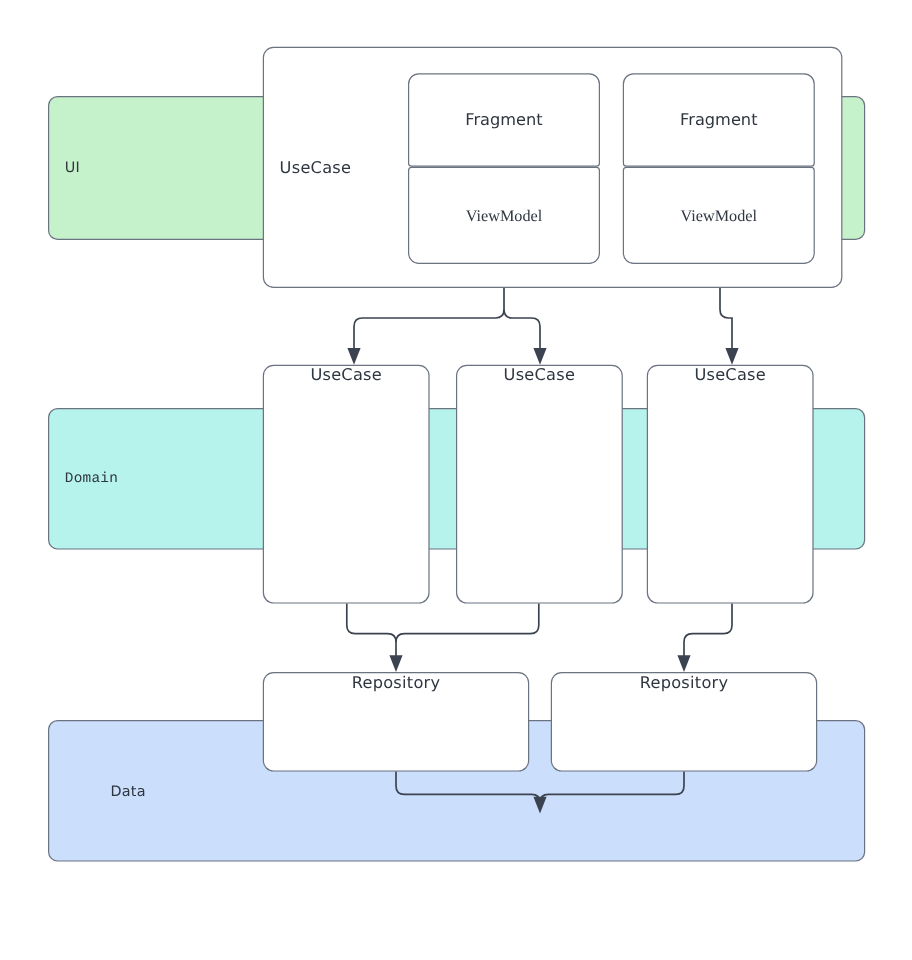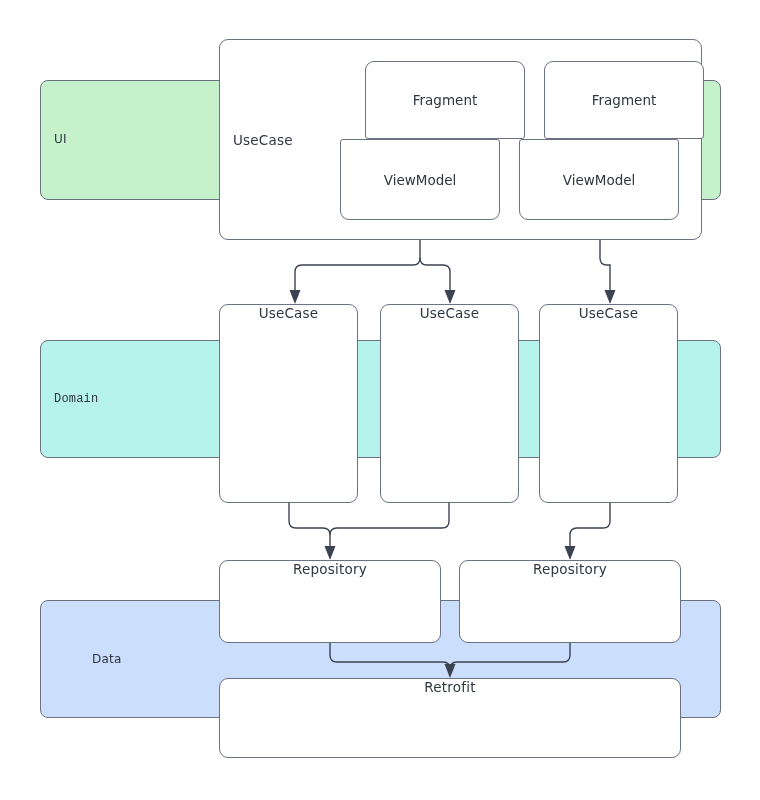--- a/index.html
+++ b/index.html
@@ -56,22 +56,22 @@
     position:absolute;
     background:#ffffff;
     border:1.2px solid #6b7280;
     box-sizing:border-box;
     display:flex;
     align-items:center;
     justify-content:center;
     font-size:13.5px;
     color:#2f3640;
   }
-  .stack.top{border-radius:9px 9px 3px 3px;margin-left:25px;}
-  .stack.bottom{border-radius:3px 3px 9px 9px;}
+  .stack.top{border-radius:9px 9px 3px 3px;}
+  .stack.bottom{border-radius:3px 3px 9px 9px;font-family:Liberation Serif, serif;}
 
   
   svg#wires{
     position:absolute;left:0;top:0;
     width:760px;height:800px;
     pointer-events:none;
   }
   svg#wires path{
     fill:none;
     stroke:#3c4350;
@@ -137,21 +137,18 @@
   <div class="node" style="left:539px;top:304px;width:139px;height:199px;">
     <span>UseCase</span>
   </div>
 
   <div class="node" style="left:219px;top:560px;width:222px;height:83px;">
     <span>Repository</span>
   </div>
   <div class="node" style="left:459px;top:560px;width:222px;height:83px;">
     <span>Repository</span>
   </div>
-  <div class="node" style="left:219px;top:678px;width:462px;height:80px;">
-    <span>Retrofit</span>
-  </div>
 
   <div class="band-label" style="left:54px;top:132px;">UI</div>
   <div class="band-label" style="left:54px;top:392px;font-family:Liberation Mono, monospace;">Domain</div>
   <div class="band-label" style="left:54px;top:652px;margin-left:38px;">Data</div>
 
 </div>
 
 </body></html>

